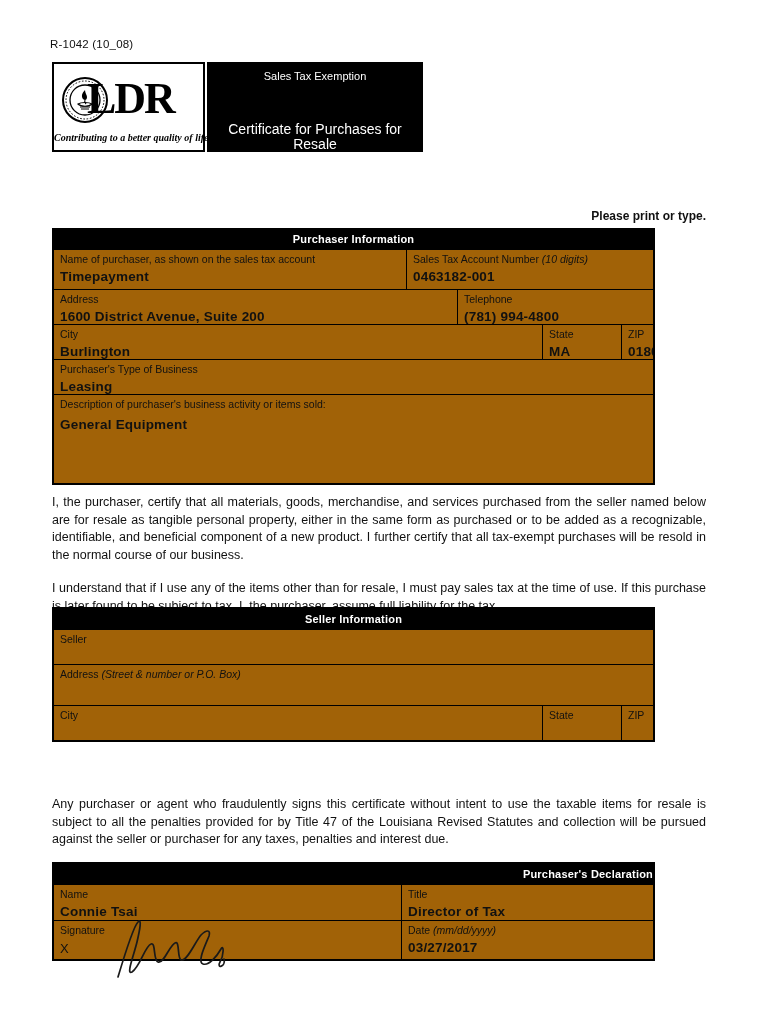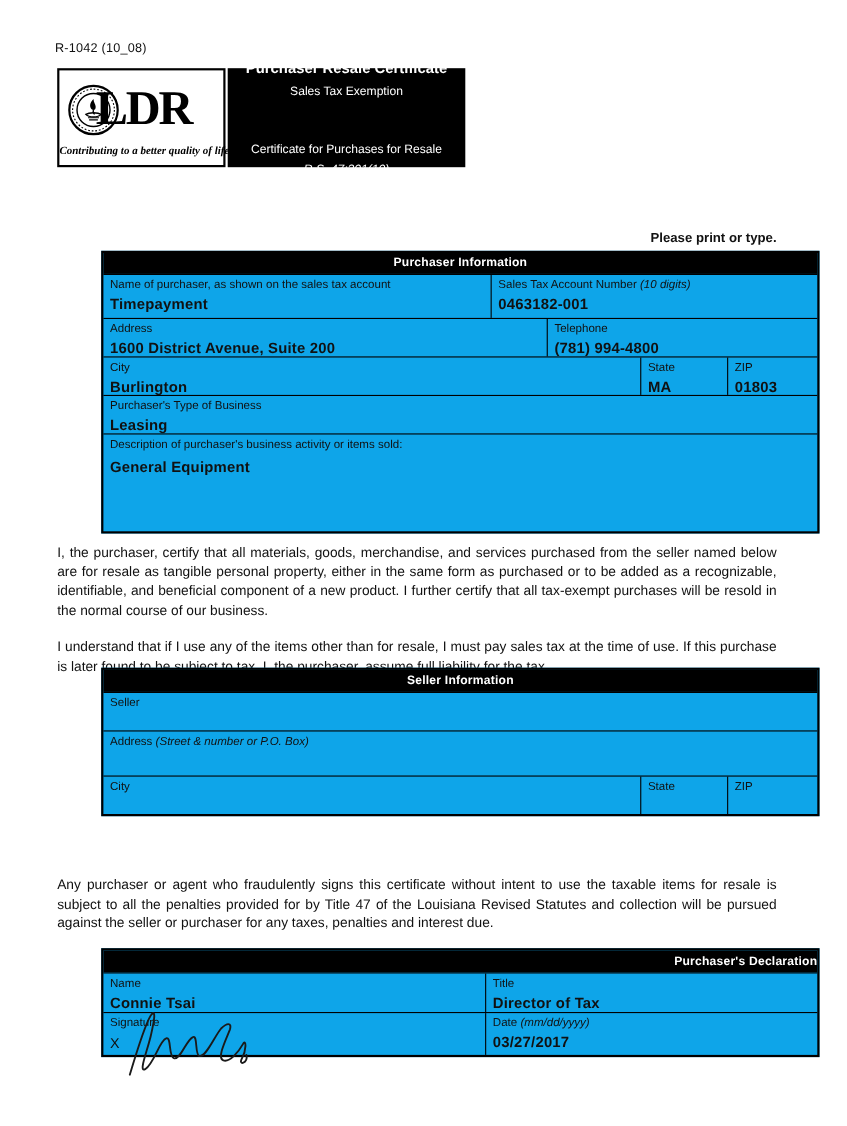--- a/index.html
+++ b/index.html
@@ -28,27 +28,27 @@
     font-family:"Liberation Serif", serif; font-style:italic; font-weight:bold;
     font-size:10px; color:#000; white-space:nowrap;
   }
   .title-box {
     left:207px; top:62px; width:216px; height:90px; background:#000; color:#fff;
     display:flex; flex-direction:column; align-items:center; justify-content:center;
     text-align:center; padding:4px 2px;
   }
   .title-box .t1 { font-size:13.5px; font-weight:bold; margin-bottom:7px; }
   .title-box .t2 { font-size:11px; line-height:15px; }
-  .title-box .t3 { font-size:11px; line-height:15px;margin-top:38px; }
+  .title-box .t3 { font-size:14px; line-height:15px;margin-top:38px; }
   .title-box .t4 { font-size:11px; font-style:italic; margin-top:4px; }
 
   .print-note { top:209px; right:64px; font-size:12px; font-weight:bold; }
 
   
-  .ftable { position:absolute; left:52px; width:653px; border:2px solid #000; background:#0ea5e9;margin-left:40px; }
+  .ftable { position:absolute; left:52px; width:603px; border:2px solid #000; background:#a16207; }
   .bar {
     background:#000; color:#fff; text-align:center; font-weight:bold;
     font-size:11px; height:19px; line-height:19px; letter-spacing:.2px;
   }
   .frow { display:flex; border-top:1.5px solid #000;gap:27px; }
   .frow:first-of-type { border-top:none; }
   .fcell { border-left:1.5px solid #000; padding:3px 6px 2px 6px; overflow:hidden; }
   .fcell:first-child { border-left:none; }
   .flabel { font-size:10.5px; line-height:13px; display:block; }
   .fnote { font-style:italic; }

